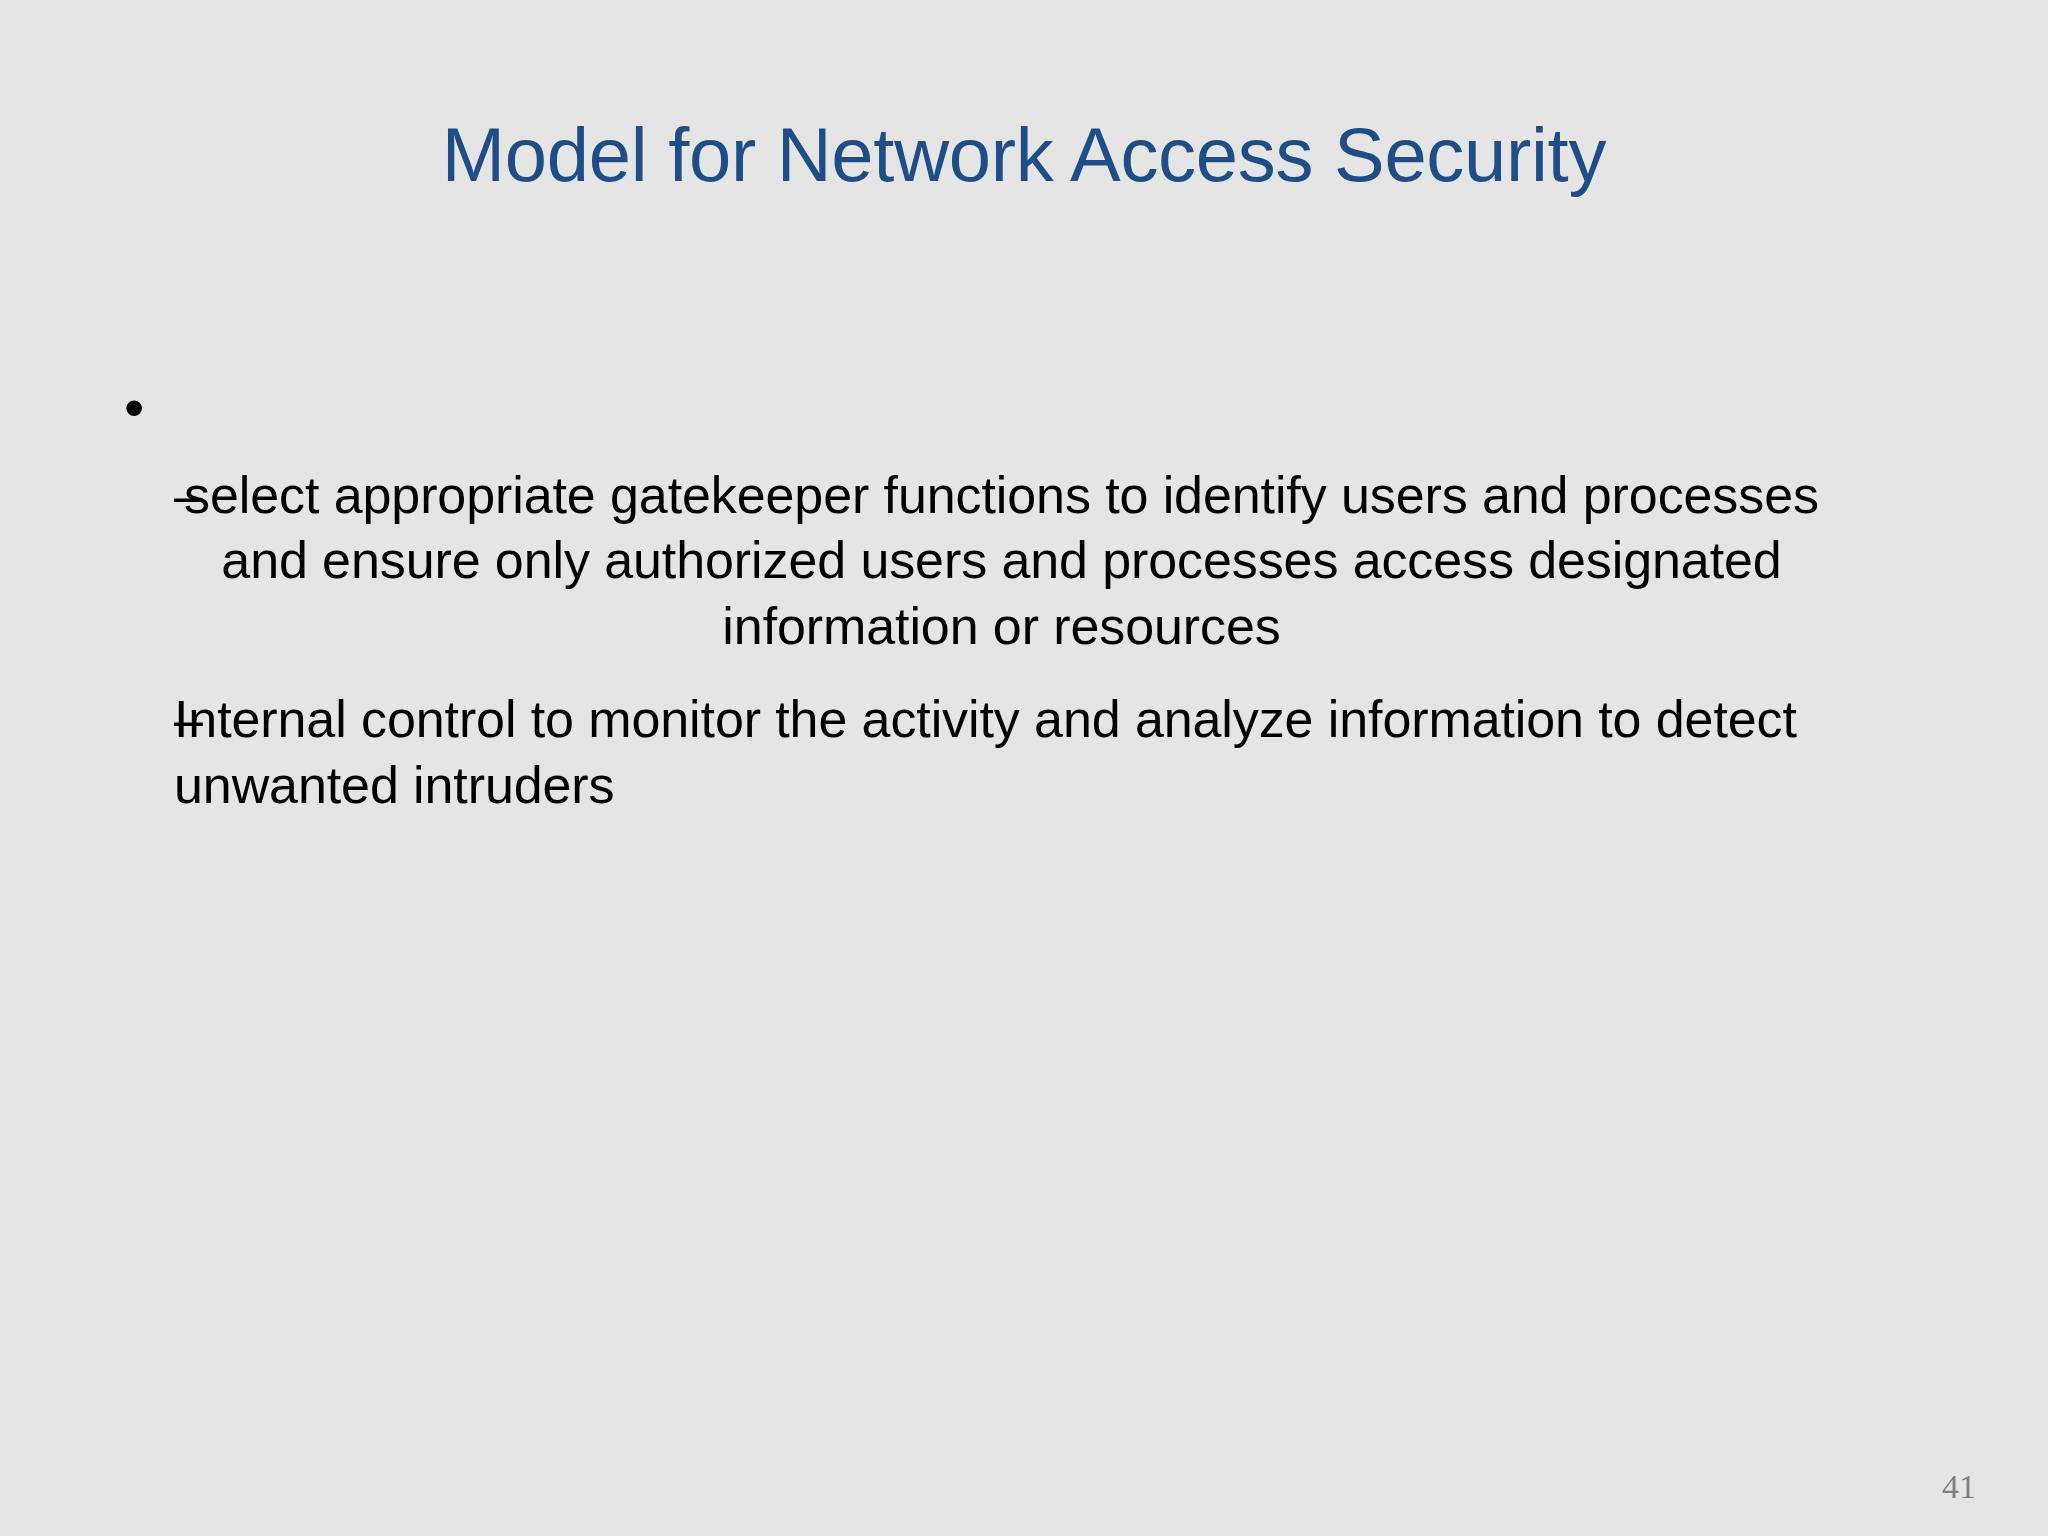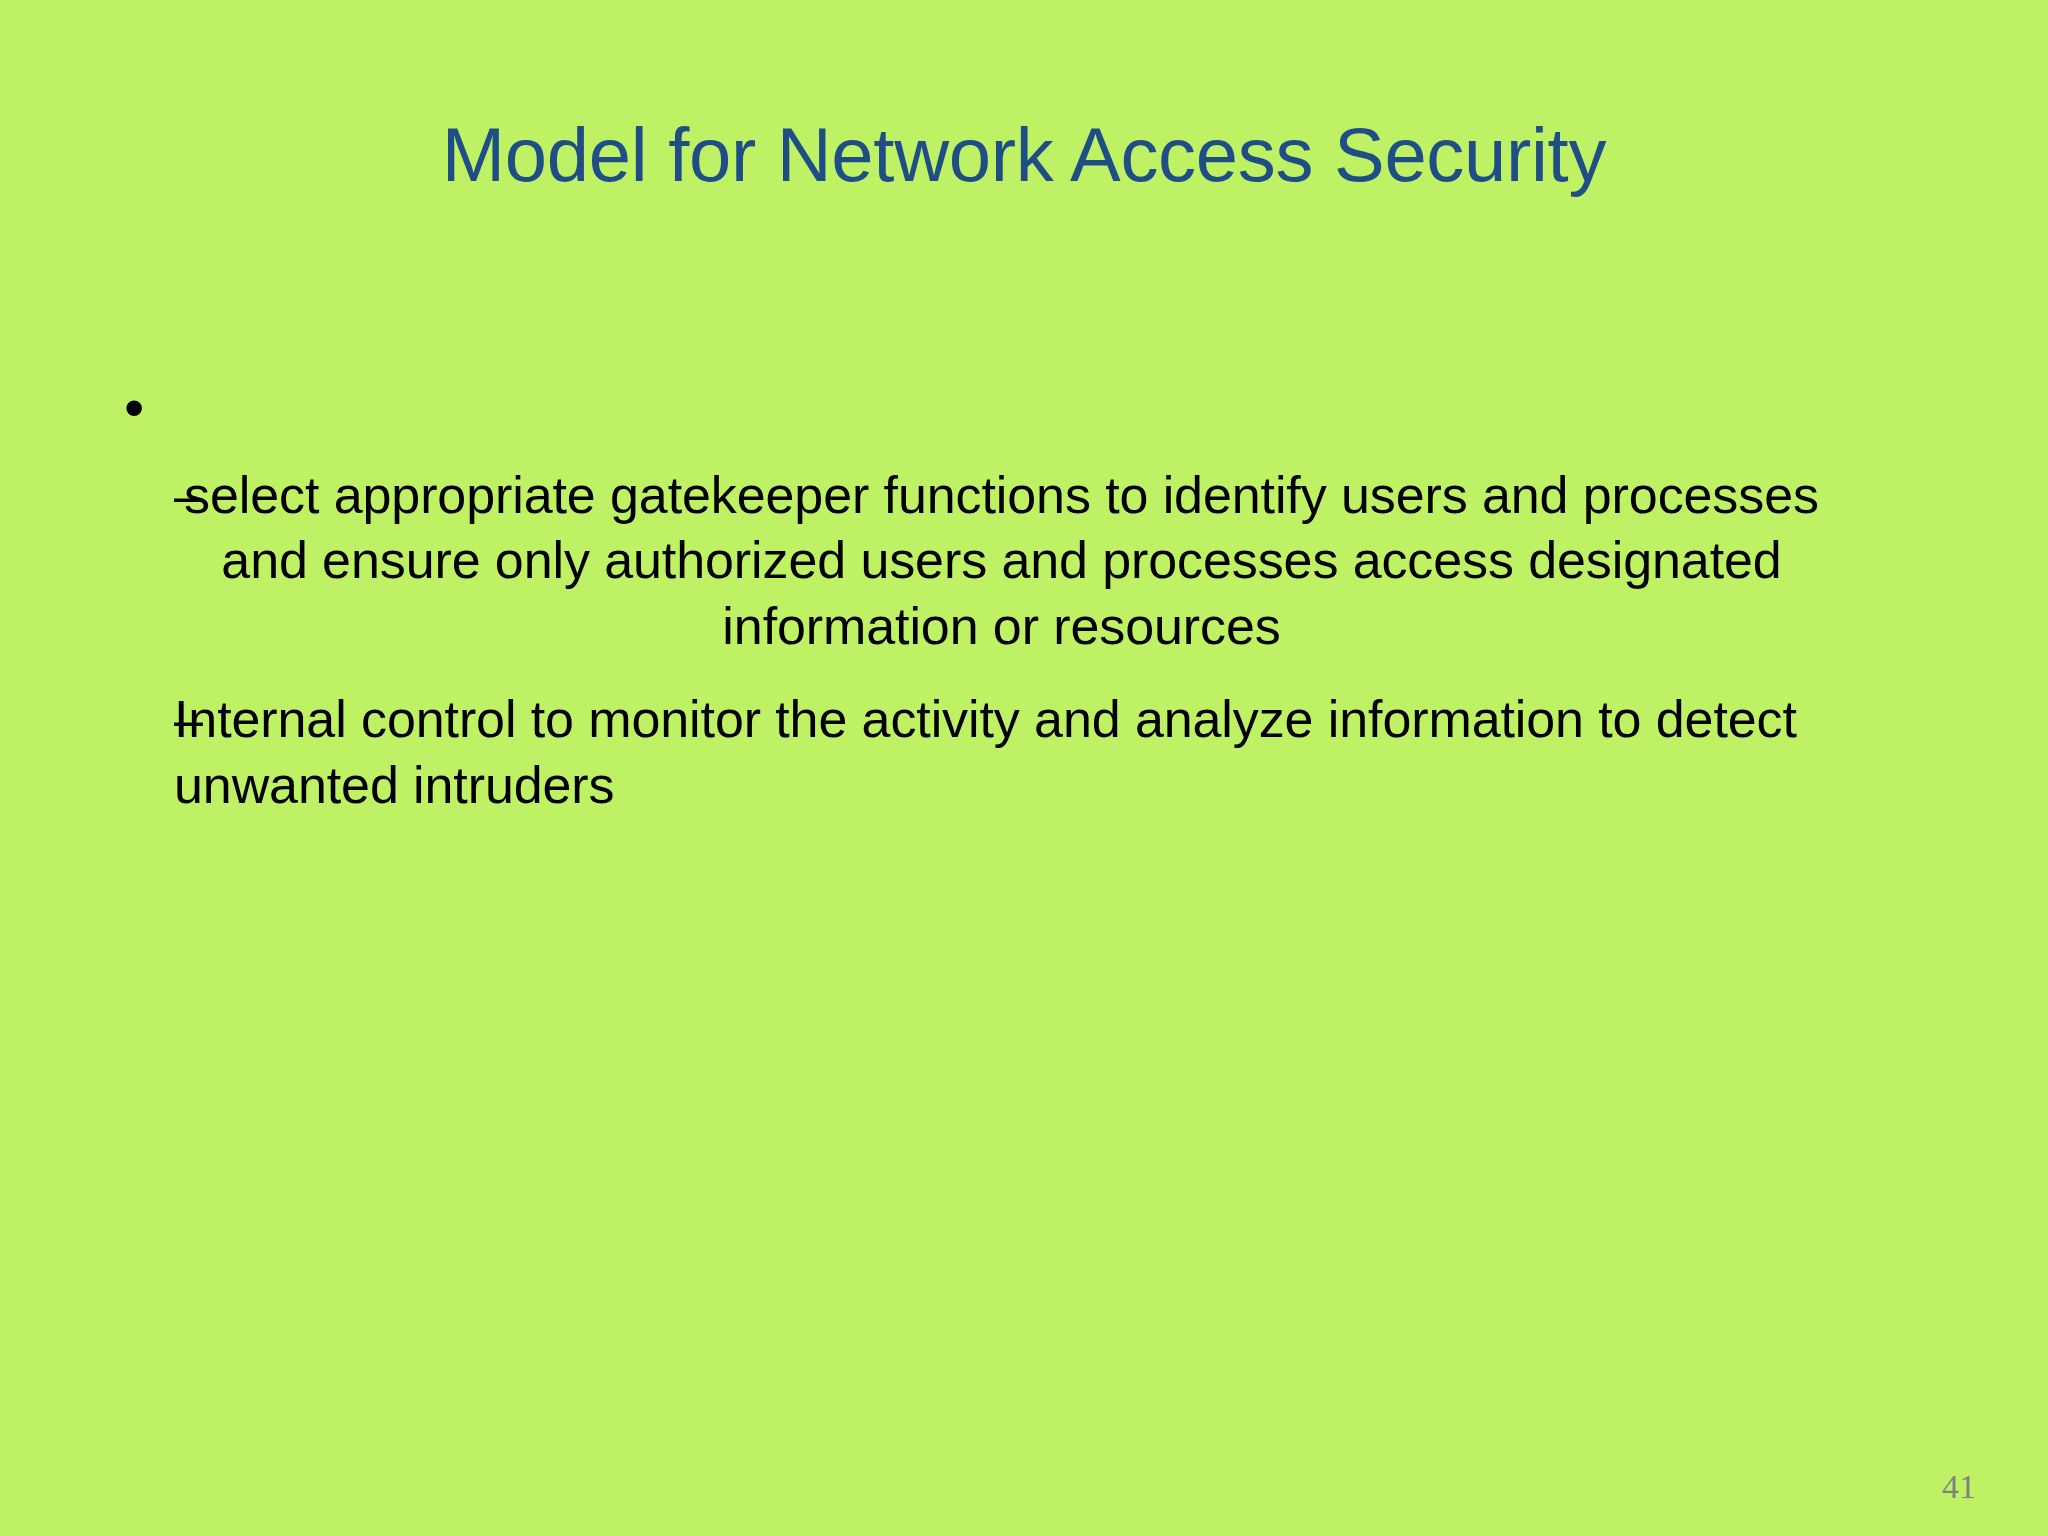--- a/index.html
+++ b/index.html
@@ -13,21 +13,21 @@
     height: 1536px;
     overflow: hidden;
     font-family: "Liberation Sans", sans-serif;
     -webkit-font-smoothing: antialiased;
   }
 
   .slide {
     position: relative;
     width: 2048px;
     height: 1536px;
-    background: #bef264;
+    background: #e5e5e5;
     box-sizing: border-box;
   }
 
   
   .title-block {
     position: absolute;
     left: 150px;
     top: 112px;
     width: 1748px;
     text-align: center;

